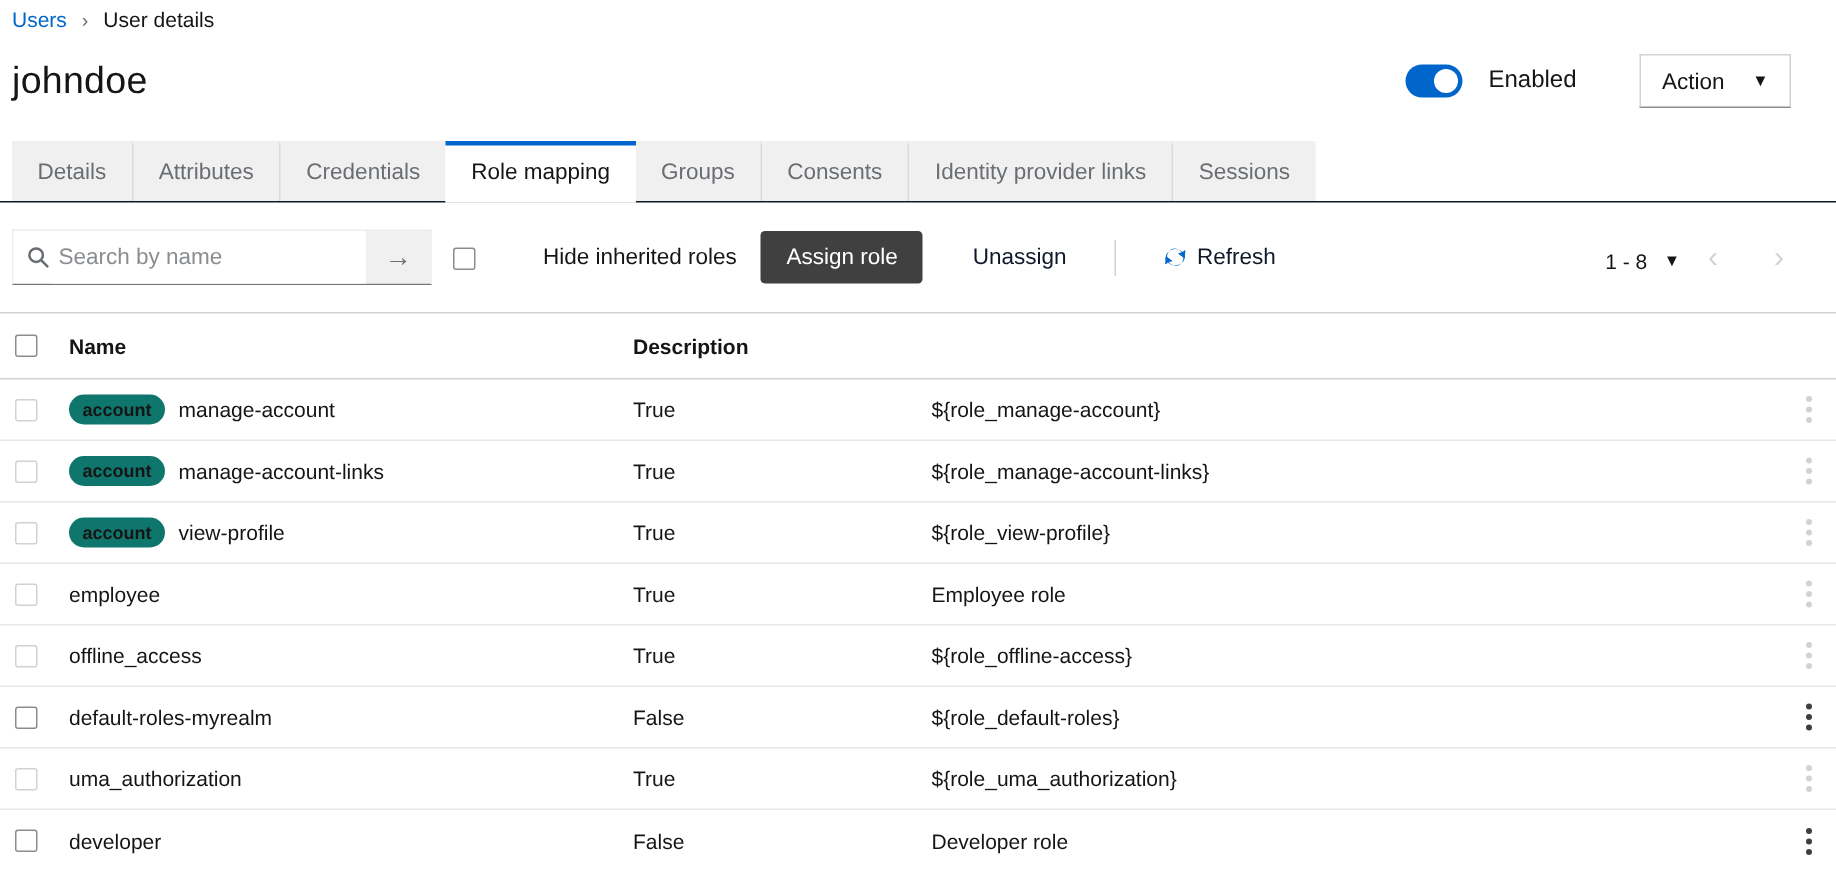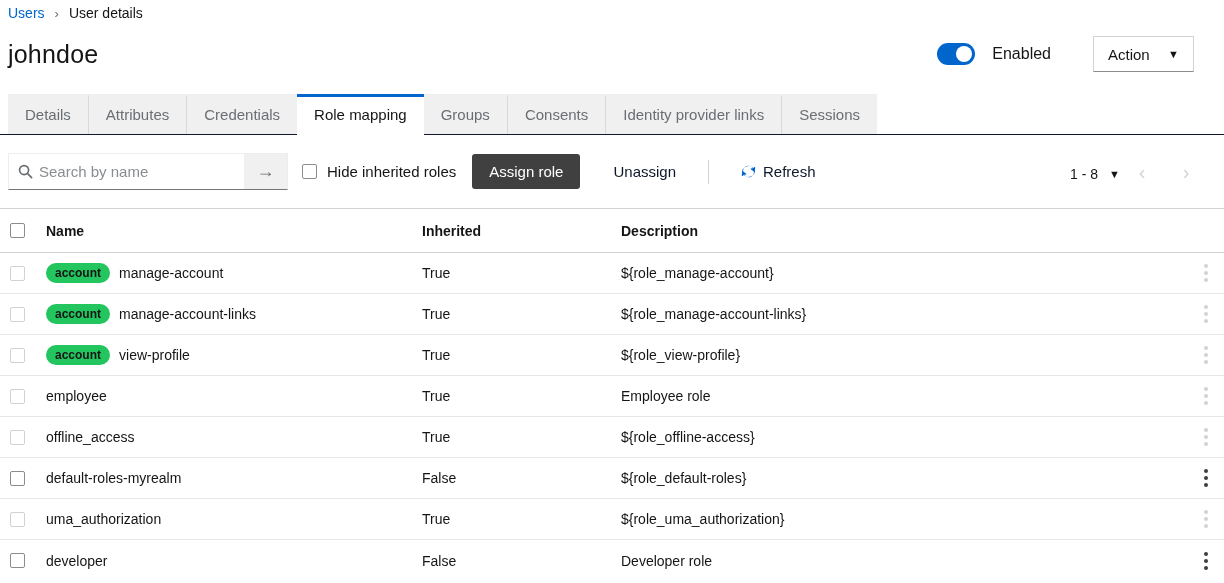--- a/index.html
+++ b/index.html
@@ -33,21 +33,21 @@
 
   
   .toolbar { display: flex; align-items: center; padding: 18px 16px 18px 8px; }
   .search-group { display: flex; width: 280px; height: 37px; border: 1px solid #ededed; border-bottom: 1px solid #72767b; }
   .search-input-wrap { display: flex; align-items: center; flex: 1; background: #fff; padding-left: 9px; }
   .search-input { border: none; outline: none; flex: 1; font-size: 15px; padding: 0 6px; font-family: inherit; color: #151515; height: 100%; }
   .search-input::placeholder { color: #8a8d90; }
   .search-btn { width: 48px; background: #f0f0f0; border: none; cursor: pointer; font-size: 18px; color: #6a6e73; display: flex; align-items: center; justify-content: center; }
   .checkbox { display: inline-block; width: 15px; height: 15px; border: 1px solid #8a8d90; background: #fff; border-radius: 2px; cursor: pointer; flex: none; }
   .checkbox.disabled { border-color: #d2d2d2; }
-  .check-group { display: flex; align-items: center; margin-left: 14px; }
+  .check-group { display: flex; align-items: flex-end; margin-left: 14px; gap: 35px; }
   .check-label { margin-left: 10px; font-size: 15px; }
   .btn-primary { margin-left: 16px; background: #404040; color: #fff; border: none; border-radius: 3px;
     font-size: 15px; padding: 9px 17px; cursor: pointer; font-family: inherit; }
   .link-btn { background: none; border: none; color: #0f172a; font-size: 15px; cursor: pointer; font-family: inherit; display: flex; align-items: center; gap: 7px; }
   .unassign { margin-left: 33px; }
   .toolbar-sep { width: 1px; height: 24px; background: #d2d2d2; margin: 0 32px; }
   .spacer { flex: 1; }
   .pagination { display: flex; align-items: flex-end; }
   .page-range-toggle { display: flex; align-items: center; gap: 11px; background: none; border: none; cursor: pointer; font-family: inherit; font-size: 14px; color: #151515; }
   .pg-nav { width: 44px; text-align: center; background: none; border: none; color: #d2d2d2; font-size: 20px; cursor: default; line-height: 1; }
@@ -56,21 +56,21 @@
   .hr { border-top: 1px solid #d2d2d2; }
 
   
   .table { width: 100%; }
   .tr { display: grid; grid-template-columns: 46px 376px 199px 1fr 42px; align-items: center; }
   .tr.head { height: 44px; border-bottom: 1px solid #d2d2d2; font-weight: 700; }
   .tr.row { height: 41px; border-bottom: 1px solid #e7e7e7; }
   .tr.row:last-child { border-bottom: none; }
   .td-check { padding-left: 10px; display: flex; align-items: center; }
   .td-name { display: flex; align-items: center; }
-  .badge { background: #22c55e; border-radius: 30px; padding: 3px 9px; font-size: 12px; font-weight: 700; margin-right: 9px; color: #151515; }
+  .badge { background: #0f766e; border-radius: 30px; padding: 3px 9px; font-size: 12px; font-weight: 700; margin-right: 9px; color: #151515; }
   .td-kebab { display: flex; justify-content: flex-end; padding-right: 13px; }
   .kebab { display: flex; flex-direction: column; gap: 3px; padding: 4px 3px; cursor: pointer; background: none; border: none; }
   .kebab i { width: 4px; height: 4px; border-radius: 50%; background: #3c3f42; }
   .kebab.disabled i { background: #d2d2d2; }
 
   .refresh-icon { color: #0066cc; display: inline-flex; }
 </style>
 </head>
 <body>
 
@@ -154,21 +154,20 @@
 </div>
 
 <div class="hr"></div>
 
 <div class="table">
   <div class="tr head">
     <div class="td-check">
         <span class="checkbox"></span>
       </div>
     <div>Name</div>
-    <div>Inherited</div>
     <div>Description</div>
     <div></div>
   </div>
 
   <div class="tr row">
     <div class="td-check">
         <span class="checkbox disabled"></span>
       </div>
     <div class="td-name">
       <span class="badge">account</span>

